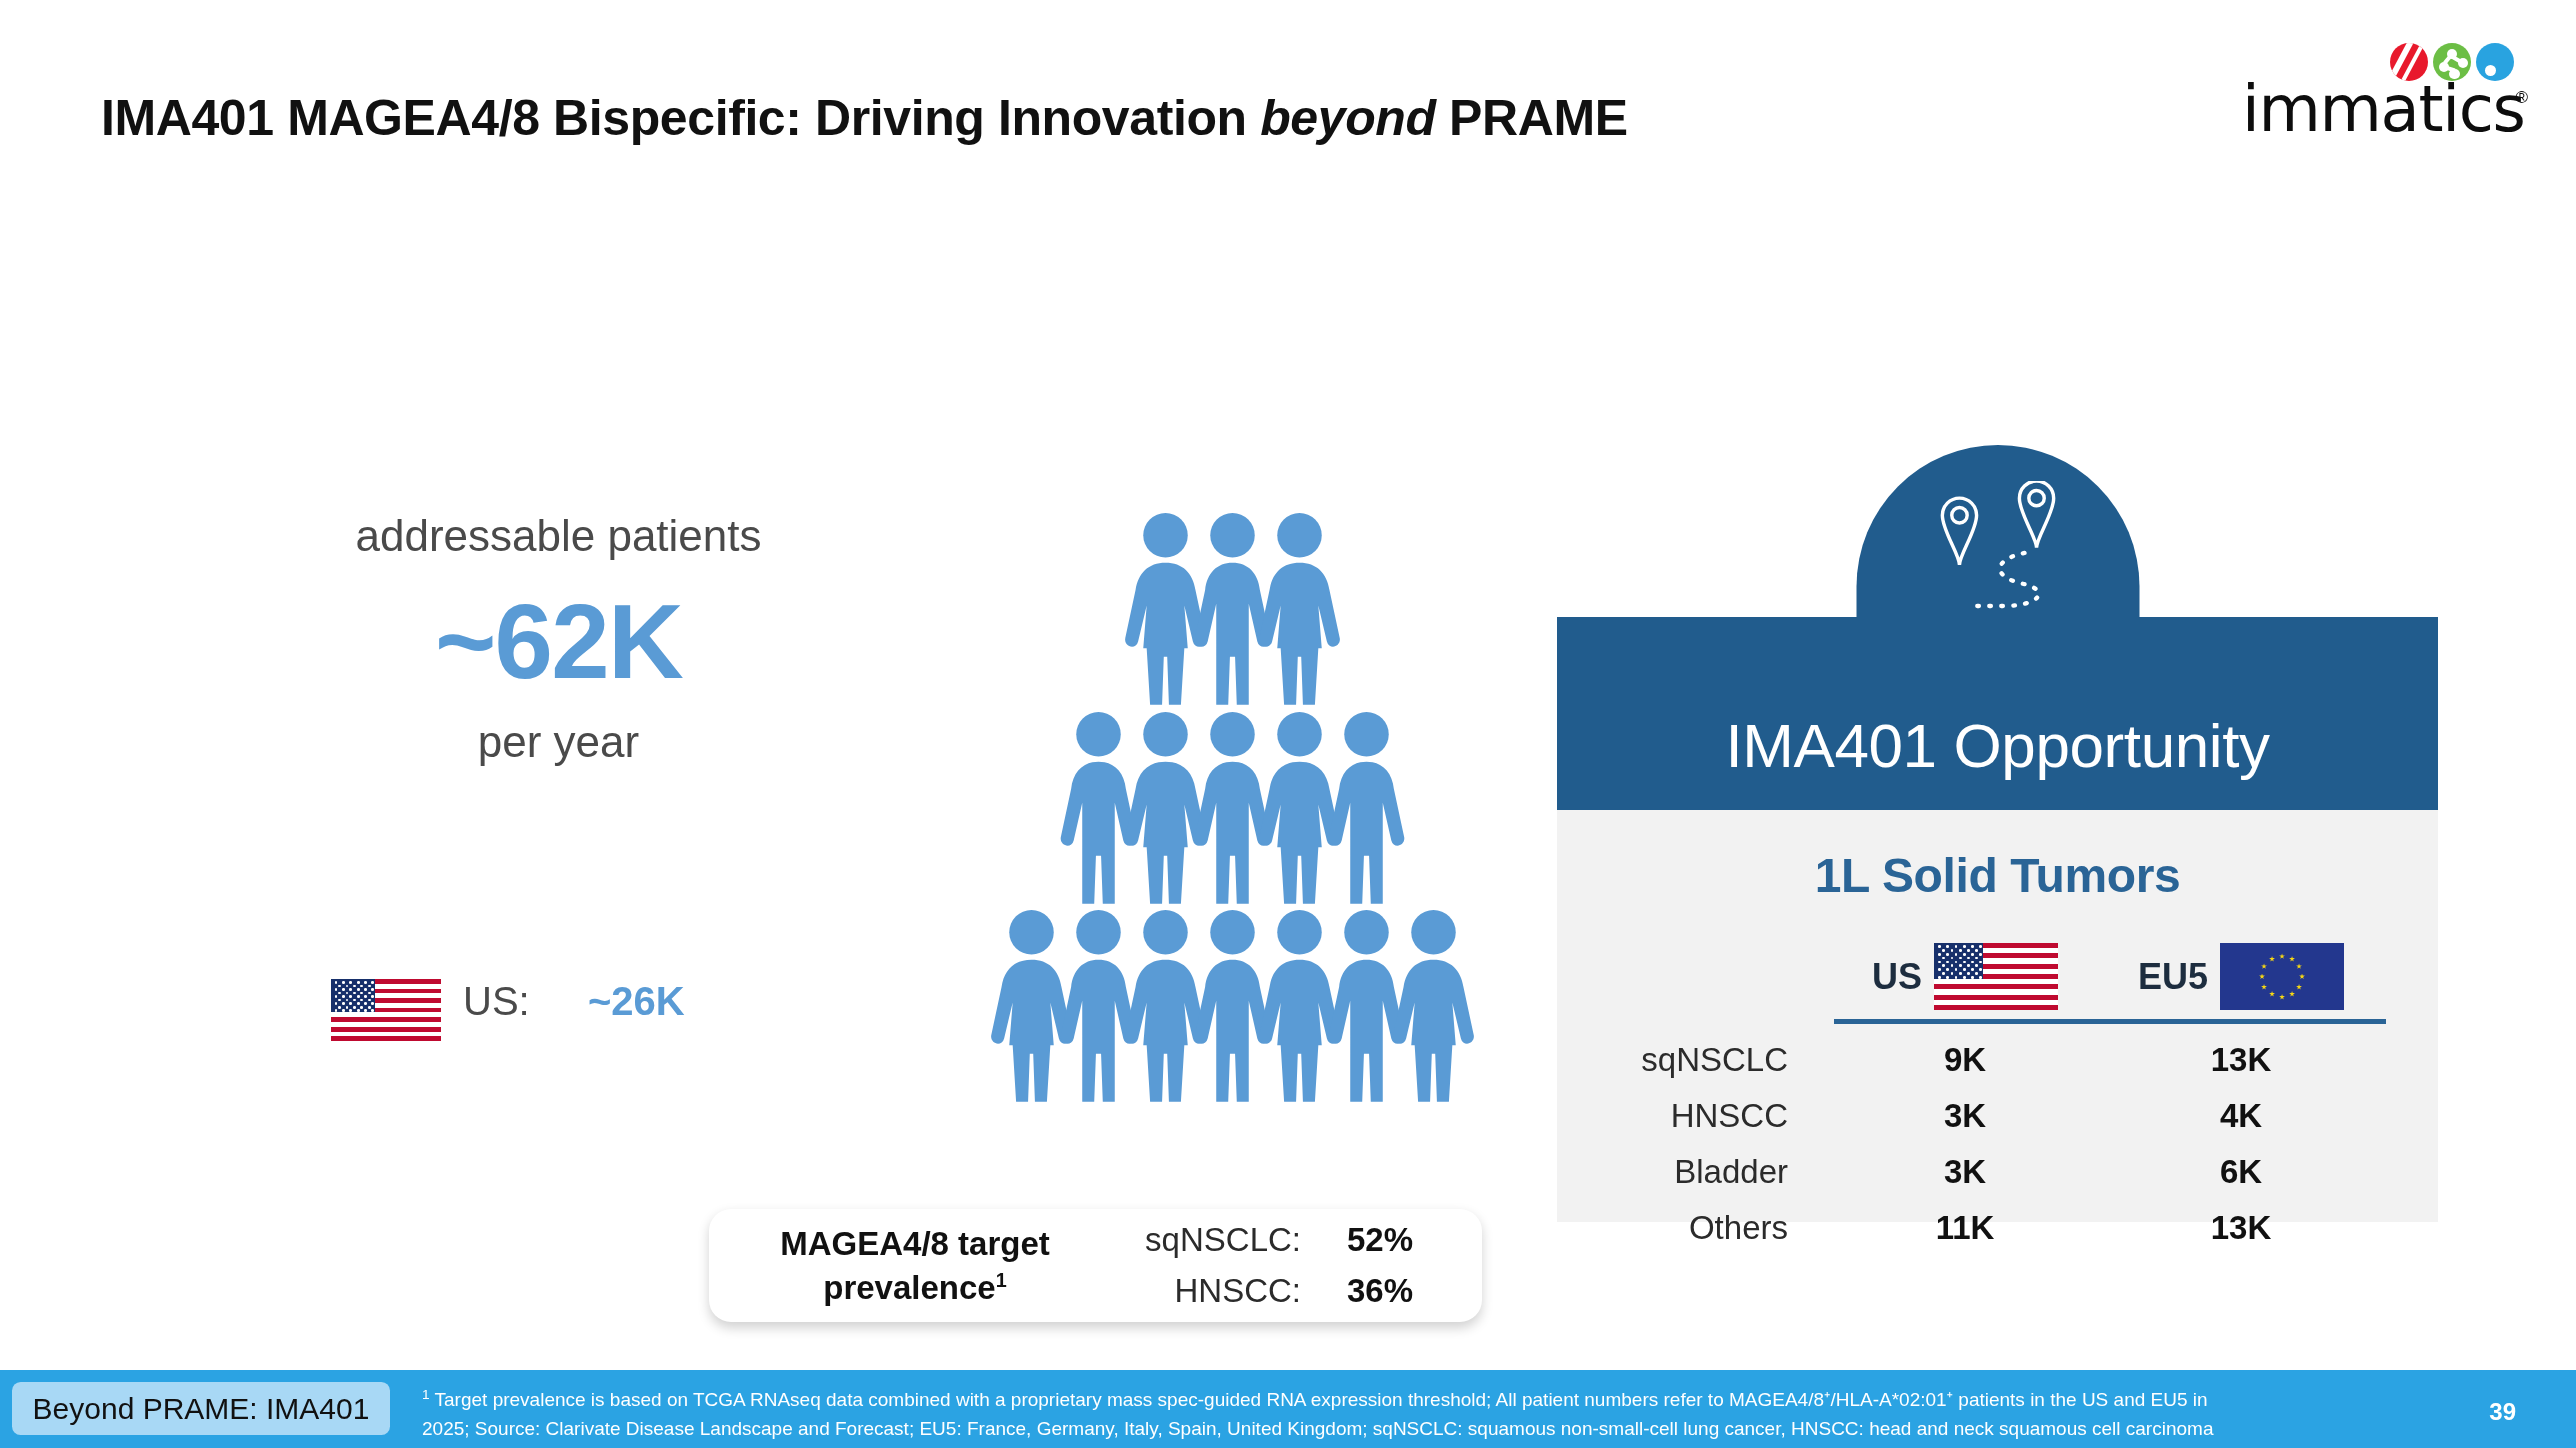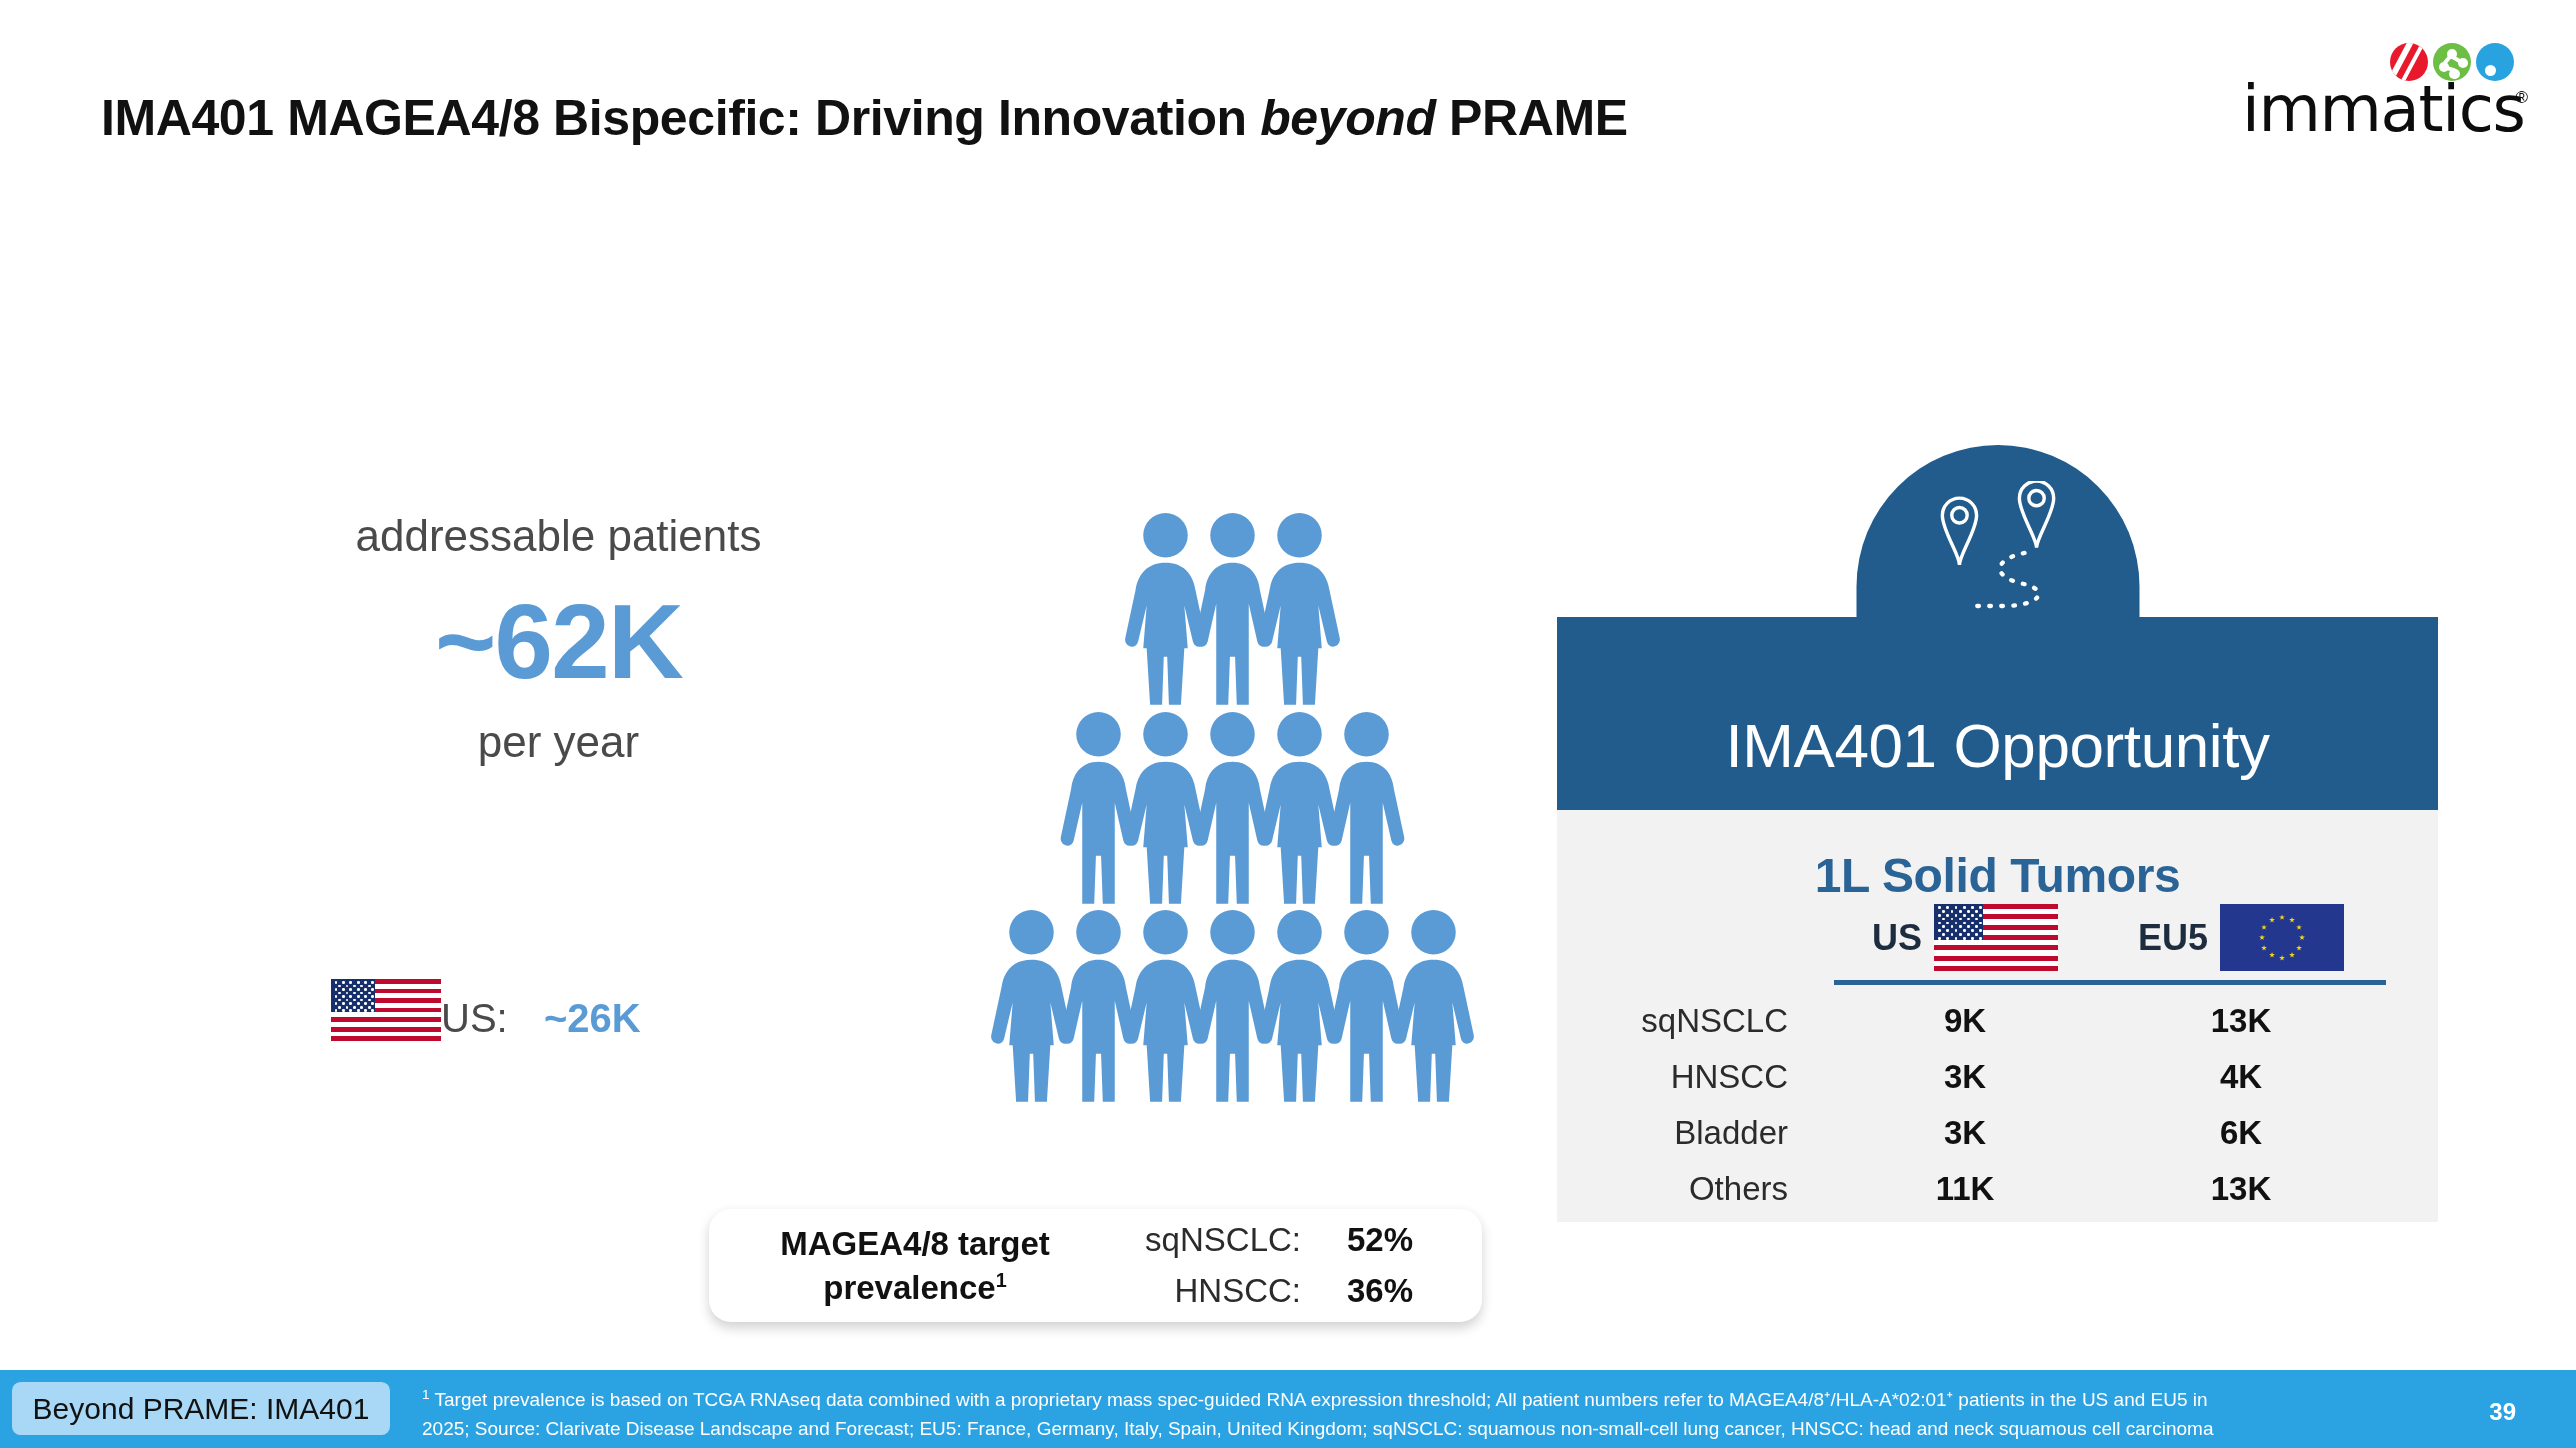--- a/index.html
+++ b/index.html
@@ -130,21 +130,22 @@
   #region-legend {
     position: absolute;
     left: 331px;
     top: 979px;
     display: flex;
     flex-direction: column;
     gap: 19px;
   }
   .legend-row {
     display: flex;
-    align-items: flex-end;
+    align-items: flex-start;
+    gap: 22px;
   }
   .legend-label {
     font-size: 40px;
     color: #4a4a4a;
     width: 103px;
   }
   .legend-value {
     font-size: 40px;
     font-weight: bold;
     color: #5a9bd5;
@@ -236,20 +237,21 @@
     height: 412px;
     background: #f2f2f2;
     box-sizing: border-box;
     padding: 38px 52px 0 52px;
   }
   #opp-subtitle {
     text-align: center;
     font-size: 48px;
     font-weight: bold;
     color: #2a6496;
+    margin-bottom: 39px;
     letter-spacing: -0.4px;
   }
   #opp-table {
     width: 100%;
     border-collapse: collapse;
   }
   #opp-table th.rowhead-blank { width: 223px; }
   #opp-table th.colhead {
     padding-bottom: 8.6px;
     vertical-align: bottom;

